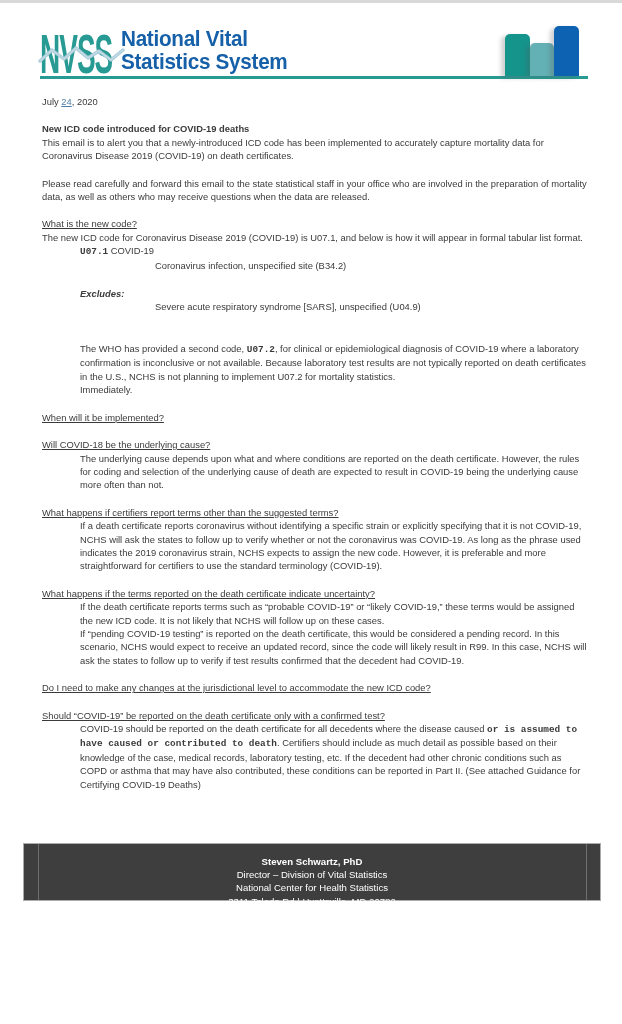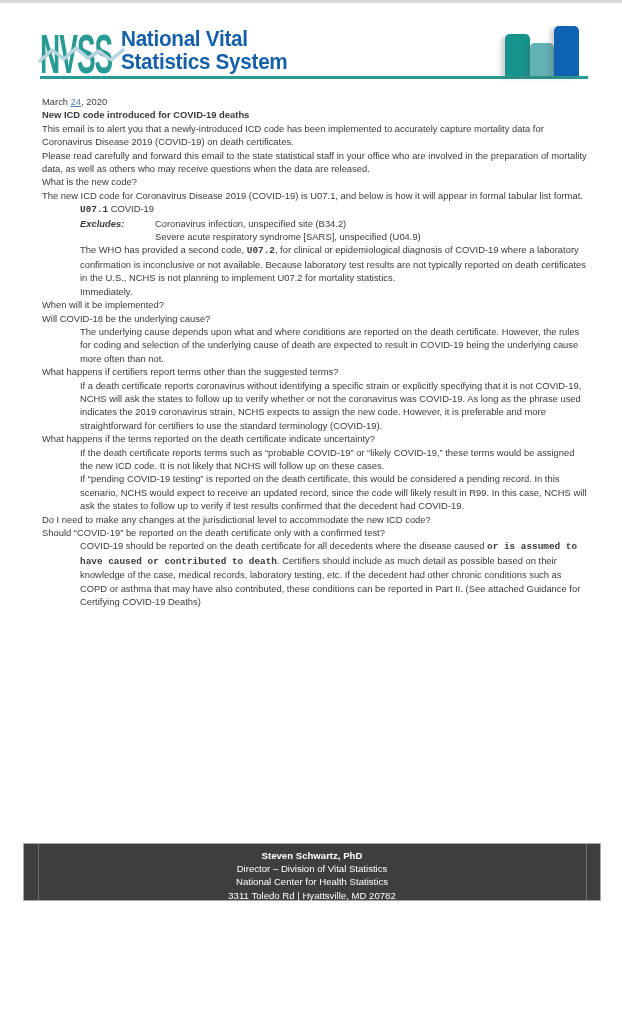--- a/index.html
+++ b/index.html
@@ -20,34 +20,34 @@
         background:var(--teal,#279a93);}
   .bar{position:absolute;border-radius:5px 5px 0 0;box-shadow:-4px 2px 4px rgba(90,90,90,.28);}
   .bar-1{left:505px;top:34px;width:25px;height:42px;background:var(--bar_teal,#15948c);}
   .bar-2{left:530px;top:43px;width:24px;height:33px;background:var(--bar_light_teal,#63b0b5);}
   .bar-3{left:554px;top:26px;width:25px;height:50px;background:var(--bar_blue,#0e62b2);}
 
   
   .content{position:absolute;left:42px;top:95px;width:548px;
         font-size:9.4px;line-height:13.4px;}
   .block{margin:0;}
-  .block.gap{}
+  .block.gap{margin-top:14px;}
   .t{font-weight:700;}
-  .hu{}
+  .hu{text-decoration:underline;}
   .ind1{padding-left:38px;}
   .row{display:flex;}
-  .hang-label{flex:0 0 75px;width:75px;font-weight:700;font-style:italic;}
+  .hang-label{flex:0 0 75px;width:75px;font-weight:700;font-style:italic;margin-top:28px;}
   .b{font-weight:700;font-family:Liberation Mono, monospace;}
   .u{}
   .blue{color:var(--day_blue,#4d7fac);text-decoration:underline;}
 
   
   .footer{position:absolute;left:23px;top:843px;width:578px;height:58px;box-sizing:border-box;
         background:var(--footer_bg,#3e3e3e);border:1px solid #ababab;
-        color:#fff;text-align:center;font-size:9.6px;line-height:13.2px;padding-top:5px;}
+        color:#fff;text-align:center;font-size:9.6px;line-height:13.2px;padding-top:11px;}
   .footer::before,.footer::after{content:'';position:absolute;top:0;bottom:0;width:1px;background:#6f6f6f;}
   .footer::before{left:14px;}
   .footer::after{right:13px;}
   .footer .fline-0{font-weight:700;}
 </style>
 </head>
 <body>
 
 <div class="page">
   <div class="top-edge"></div>
@@ -62,21 +62,21 @@
       <div>National Vital</div>
       <div>Statistics System</div>
     </div>
     <div class="header-rule"></div>
     <div class="bar bar-1"></div>
     <div class="bar bar-2"></div>
     <div class="bar bar-3"></div>
   </div>
 
   <div class="content">
-      <div class="block p"><span>March </span><span class="blue">24</span><span>, 2020</span></div>
+      <div class="block p"><span>July </span><span class="blue">24</span><span>, 2020</span></div>
       <div class="block t gap"><span>New ICD code introduced for COVID-19 deaths</span></div>
       <div class="block p"><span>This email is to alert you that a newly-introduced ICD code has been implemented to accurately capture mortality data for Coronavirus Disease 2019 (COVID-19) on death certificates.</span></div>
       <div class="block p gap"><span>Please read carefully and forward this email to the state statistical staff in your office who are involved in the preparation of mortality data, as well as others who may receive questions when the data are released.</span></div>
       <div class="block hu gap"><span>What is the new code?</span></div>
       <div class="block p"><span>The new ICD code for Coronavirus Disease 2019 (COVID-19) is U07.1, and below is how it will appear in formal tabular list format.</span></div>
       <div class="block p ind1"><span class="b">U07.1</span><span> COVID-19</span></div>
       <div class="block row ind1">
         <span class="hang-label">Excludes:</span>
         <span>Coronavirus infection, unspecified site (B34.2)</span>
       </div>

